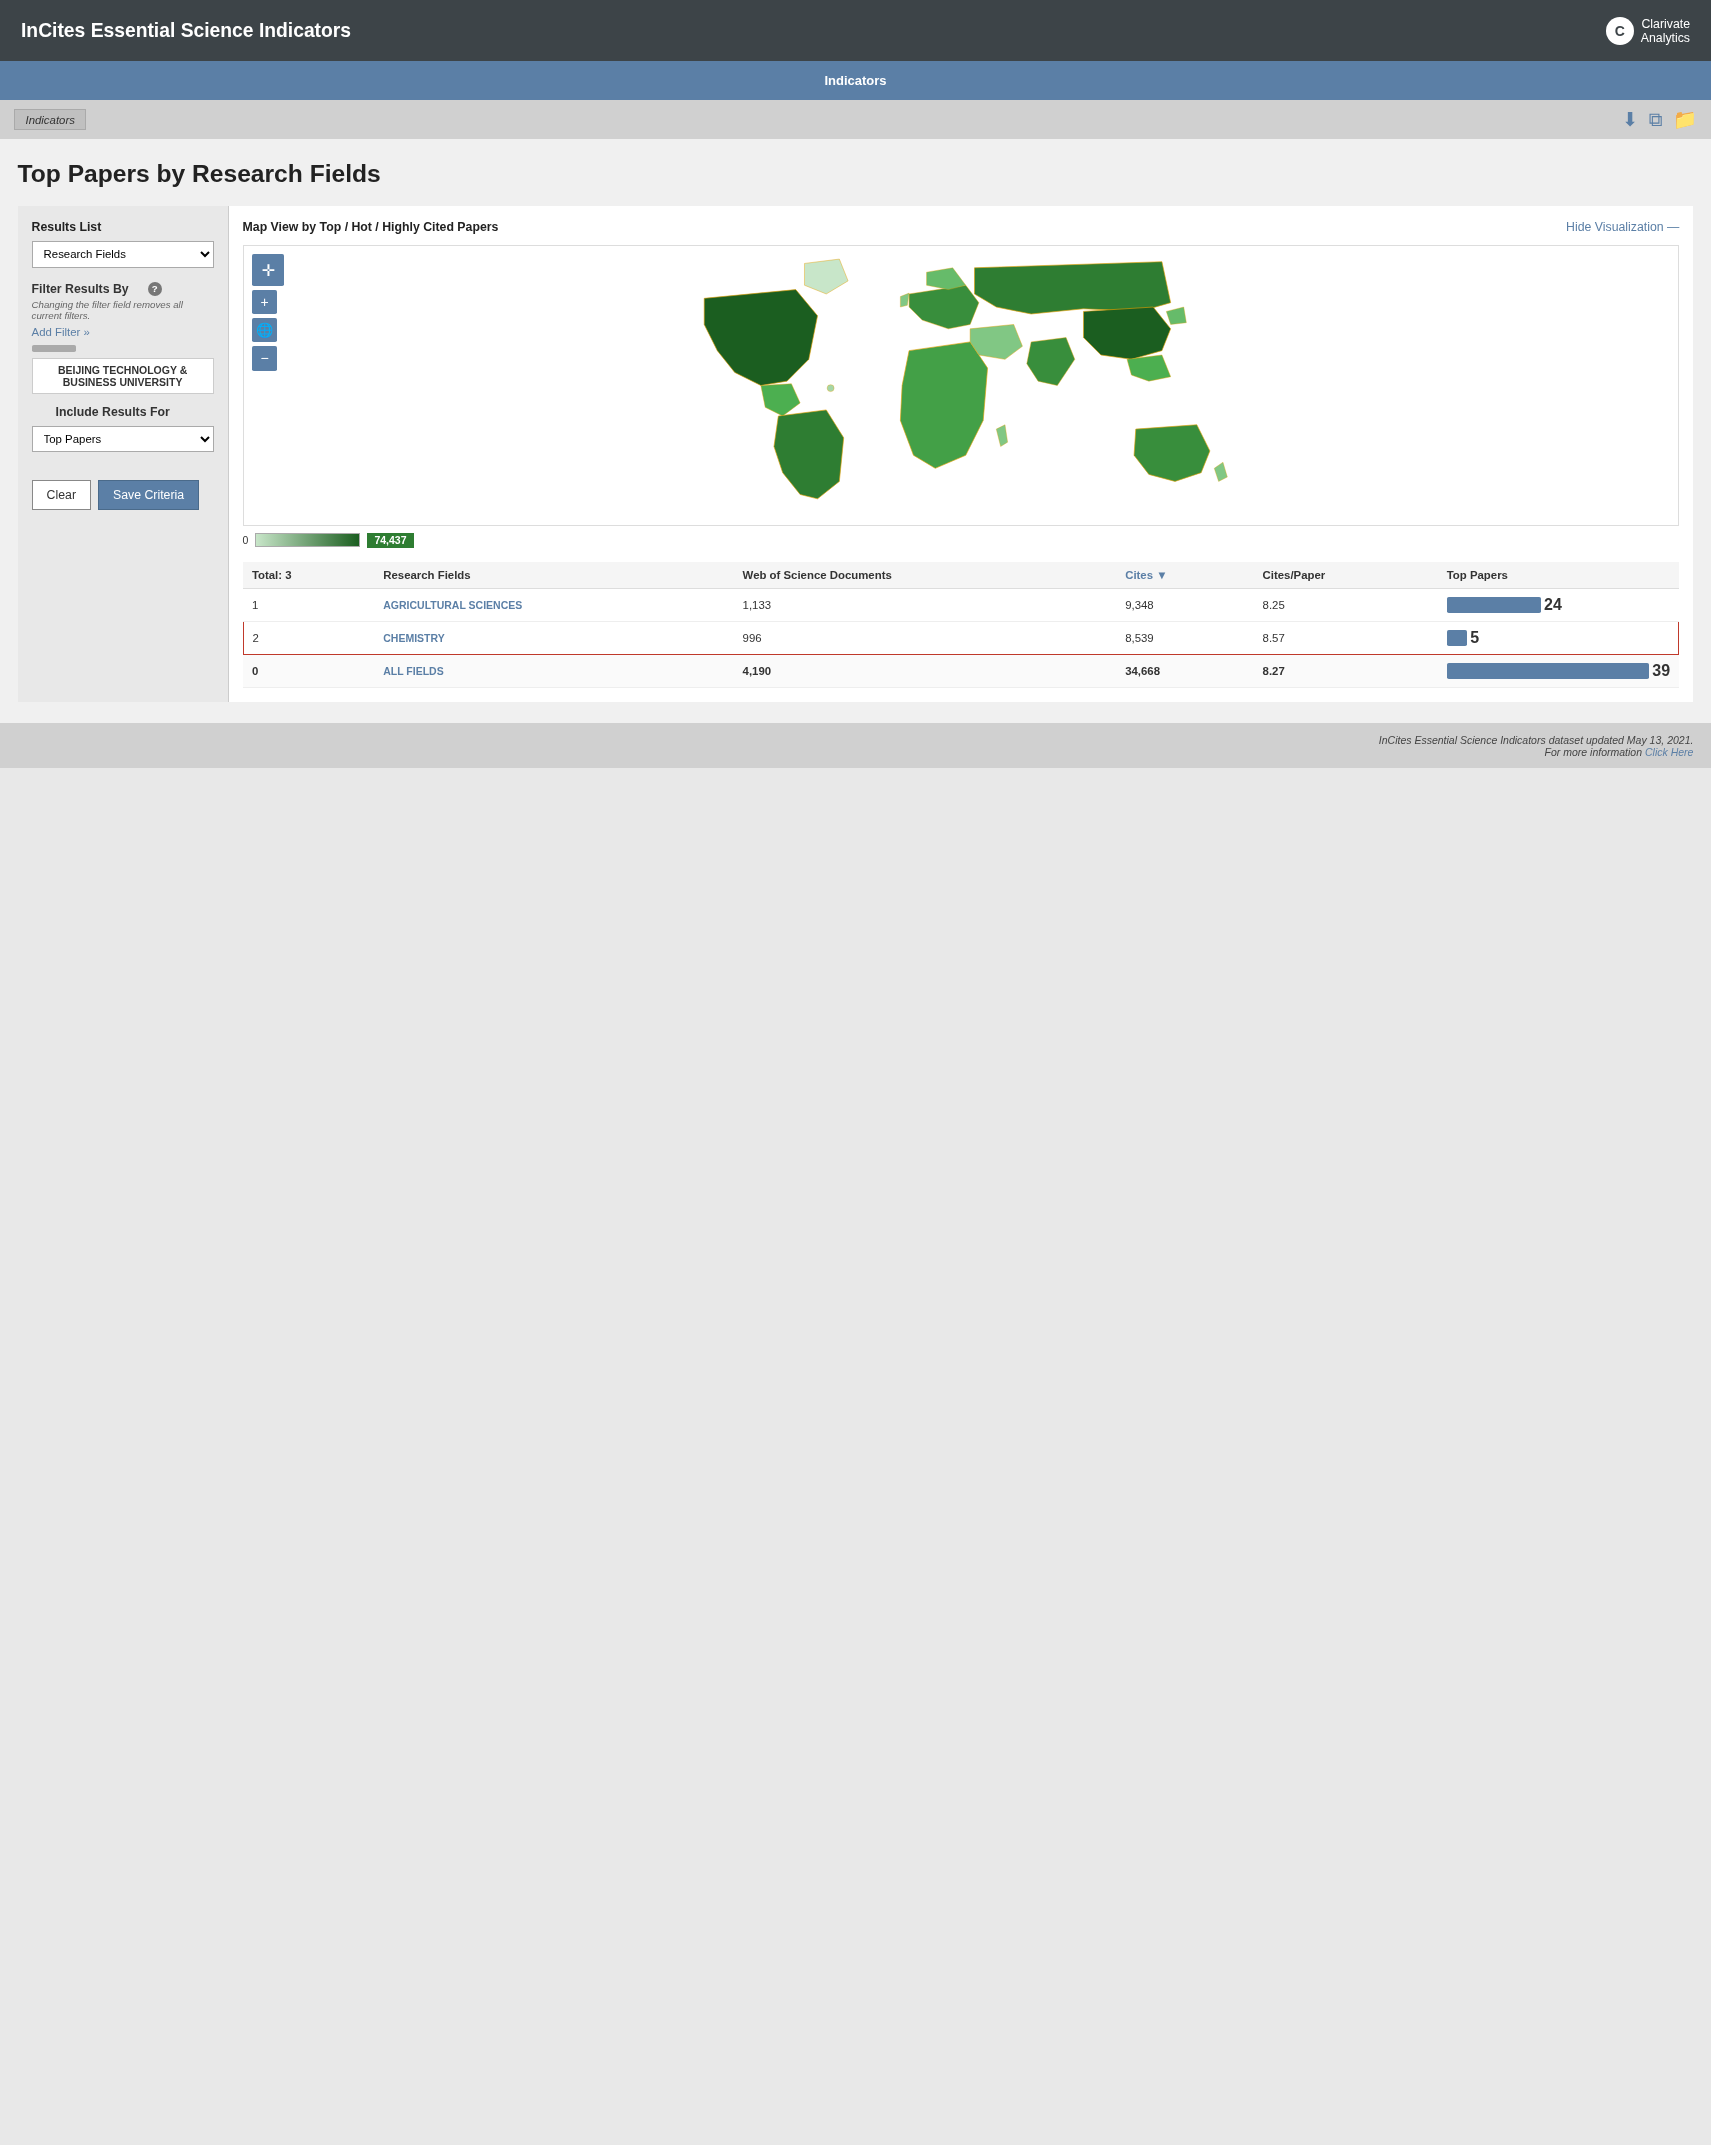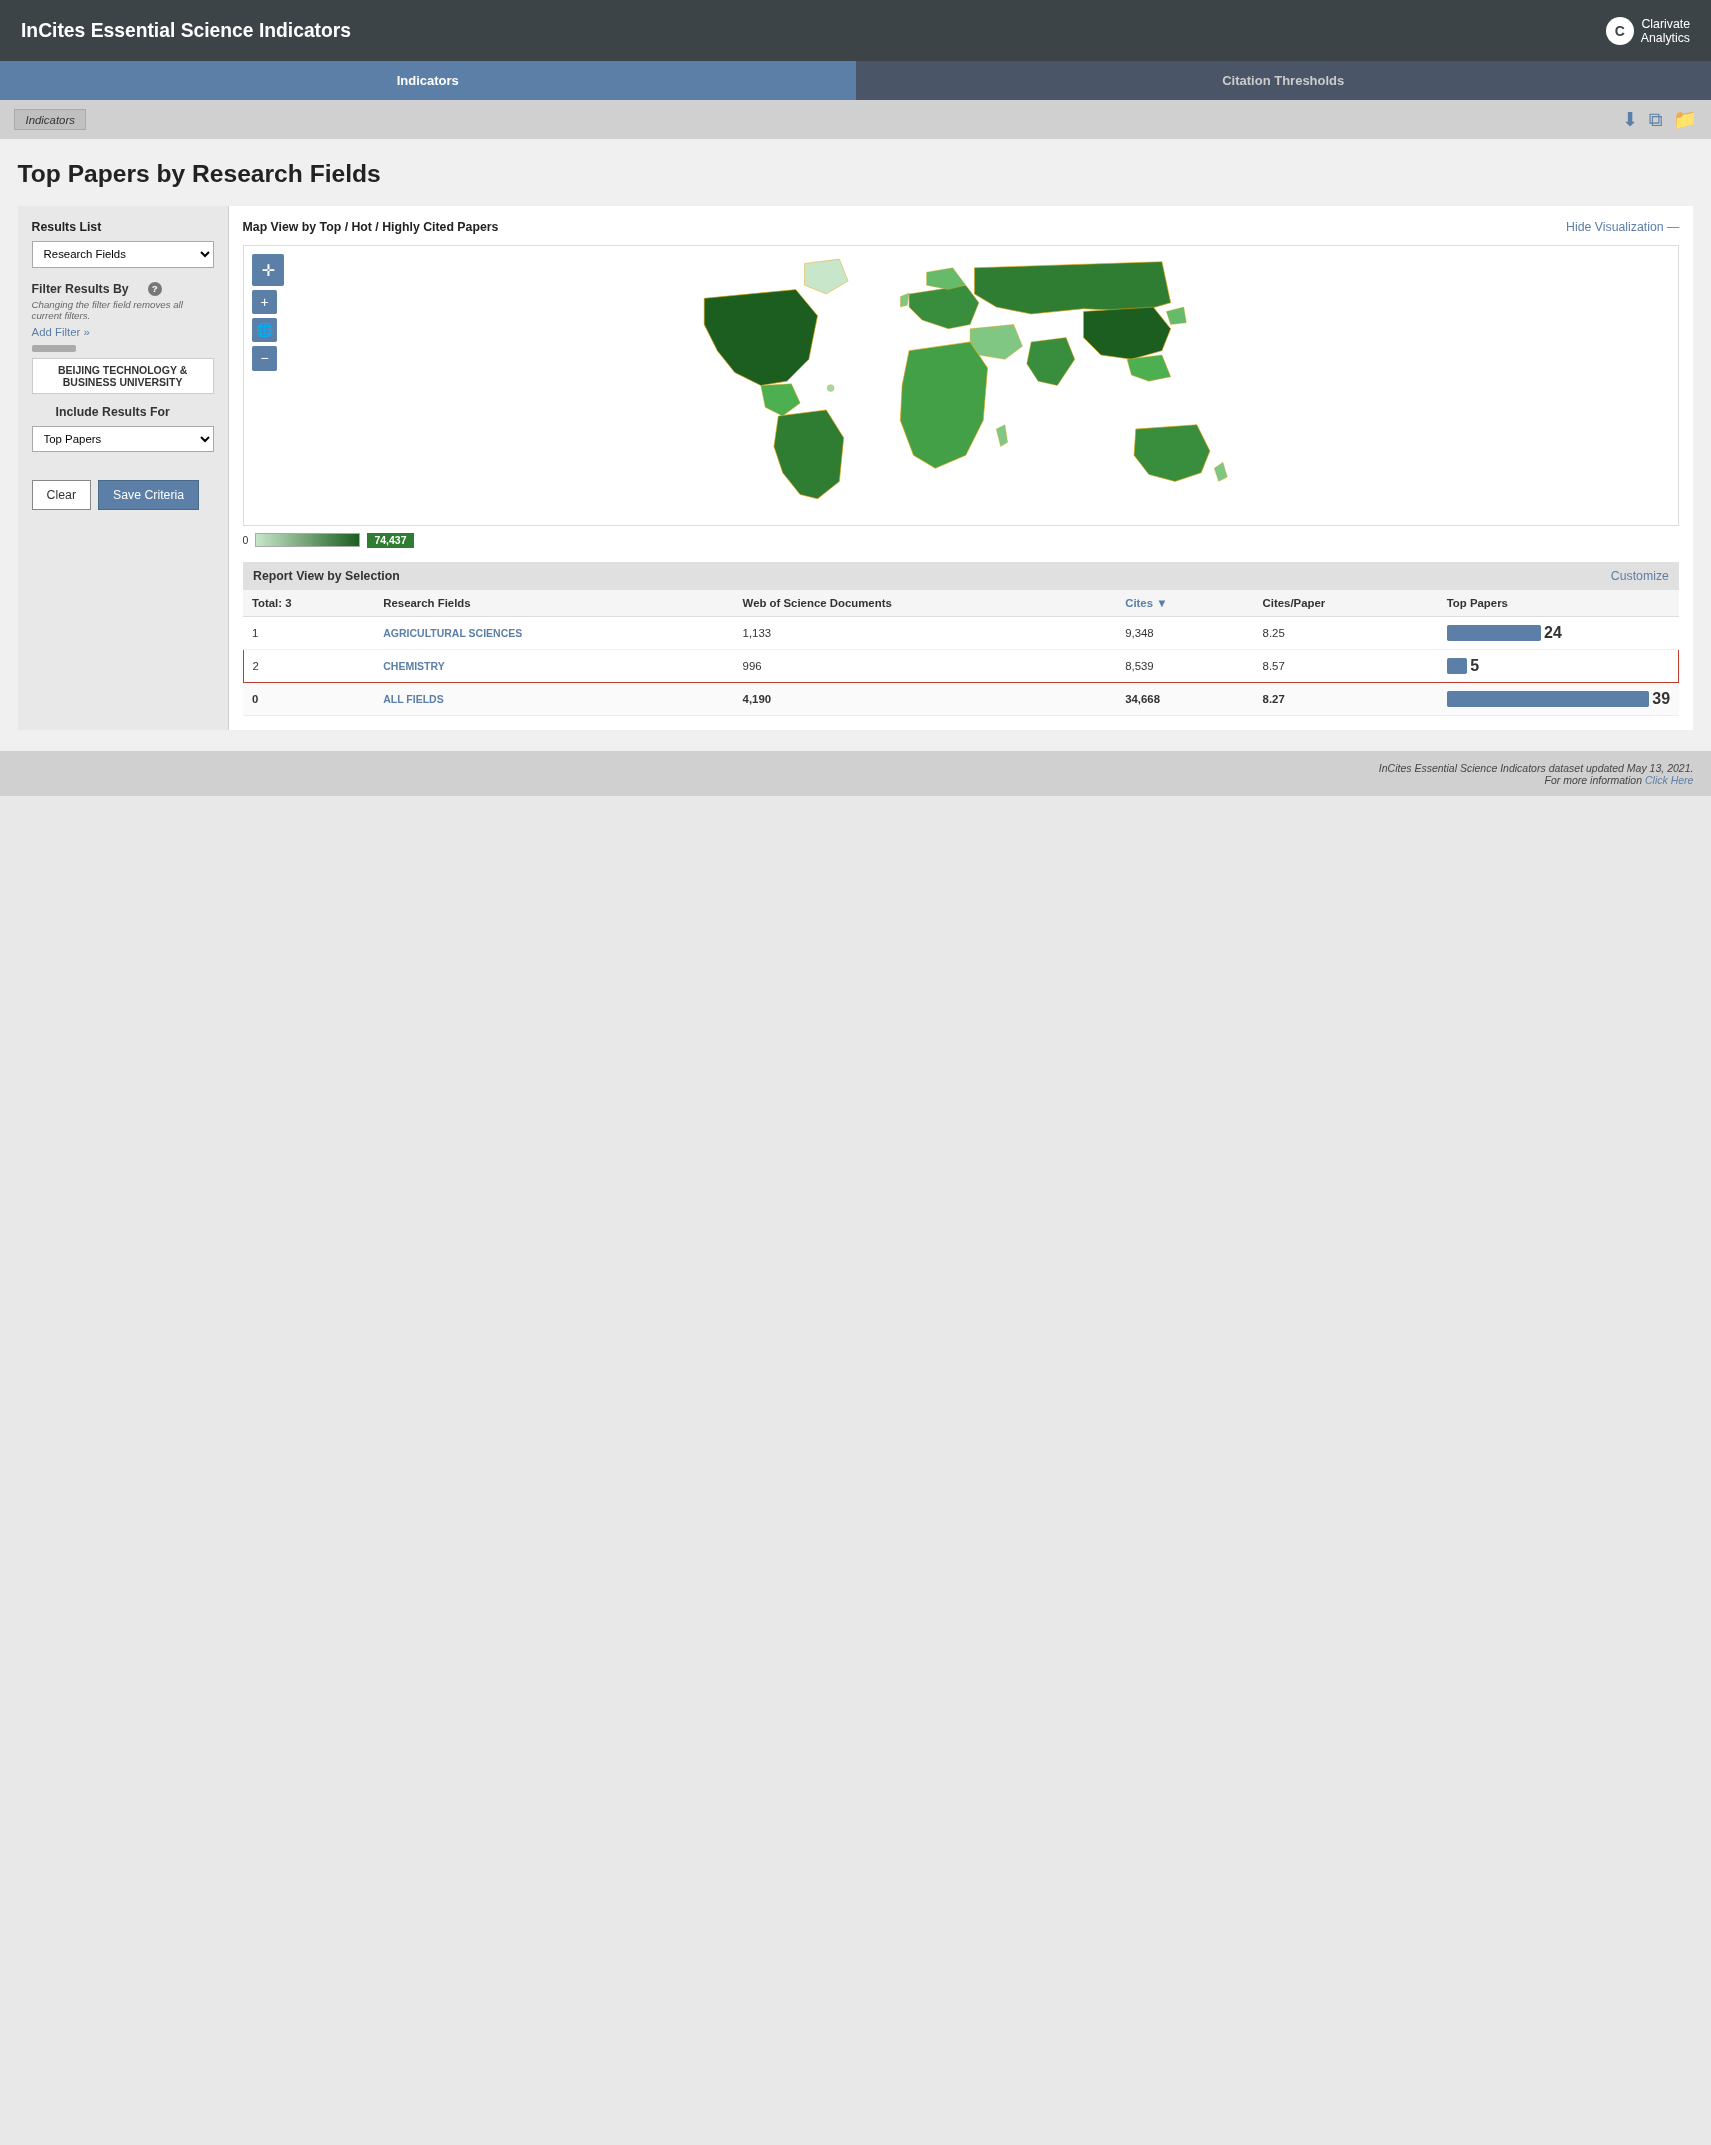--- a/index.html
+++ b/index.html
@@ -418,21 +418,20 @@
     <div class="logo-icon">C</div>
     <div>
       <div>Clarivate</div>
       <div>Analytics</div>
     </div>
   </div>
 </div>
 
 <div class="nav-tabs">
   <button class="nav-tab active">Indicators</button>
-  <button class="nav-tab">Citation Thresholds</button>
 </div>
 
 <div class="toolbar">
   <div class="toolbar-breadcrumb">Indicators</div>
   <div class="toolbar-icons">
     <span class="toolbar-icon">⬇</span>
     <span class="toolbar-icon">⧉</span>
     <span class="toolbar-icon">📁</span>
   </div>
 </div>
@@ -526,24 +525,20 @@
           <path d="M390,210 L400,205 L403,225 L395,230 Z" fill="#81c784" stroke="#e8a000" stroke-width="0.4"></path>
         </svg>
       </div>
 
       <div class="map-legend">
         <span>0</span>
         <div class="legend-gradient"></div>
         <div class="legend-highlight">74,437</div>
       </div>
 
-      <div class="report-header">
-        <div class="report-title">Report View by Selection</div>
-        <a class="customize-link">Customize</a>
-      </div>
 
       <table>
         <thead>
           <tr>
             <th><span>Total: 3</span></th>
             <th>Research Fields</th>
             <th>Web of Science Documents</th>
             <th class="sort-active">Cites ▼</th>
             <th>Cites/Paper</th>
             <th>Top Papers</th>

